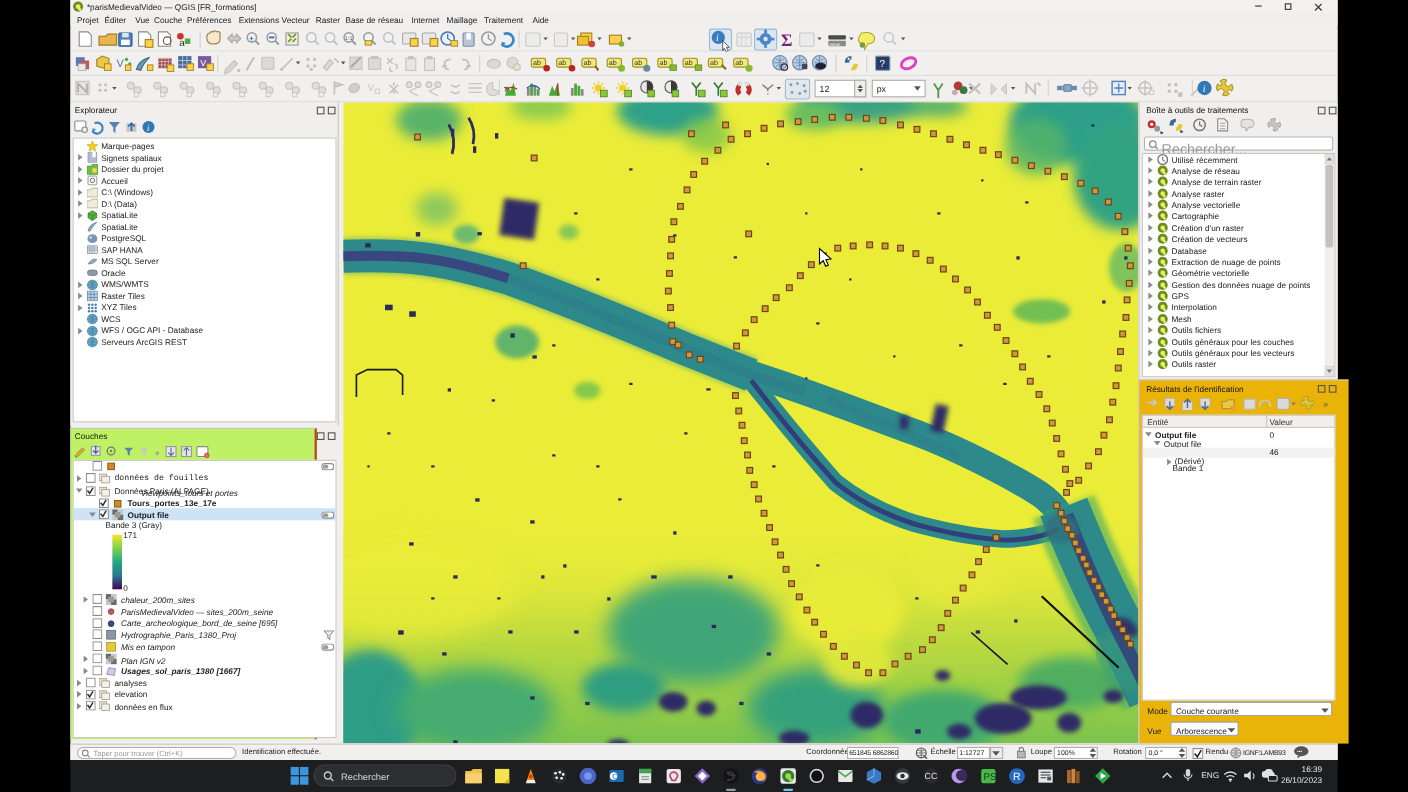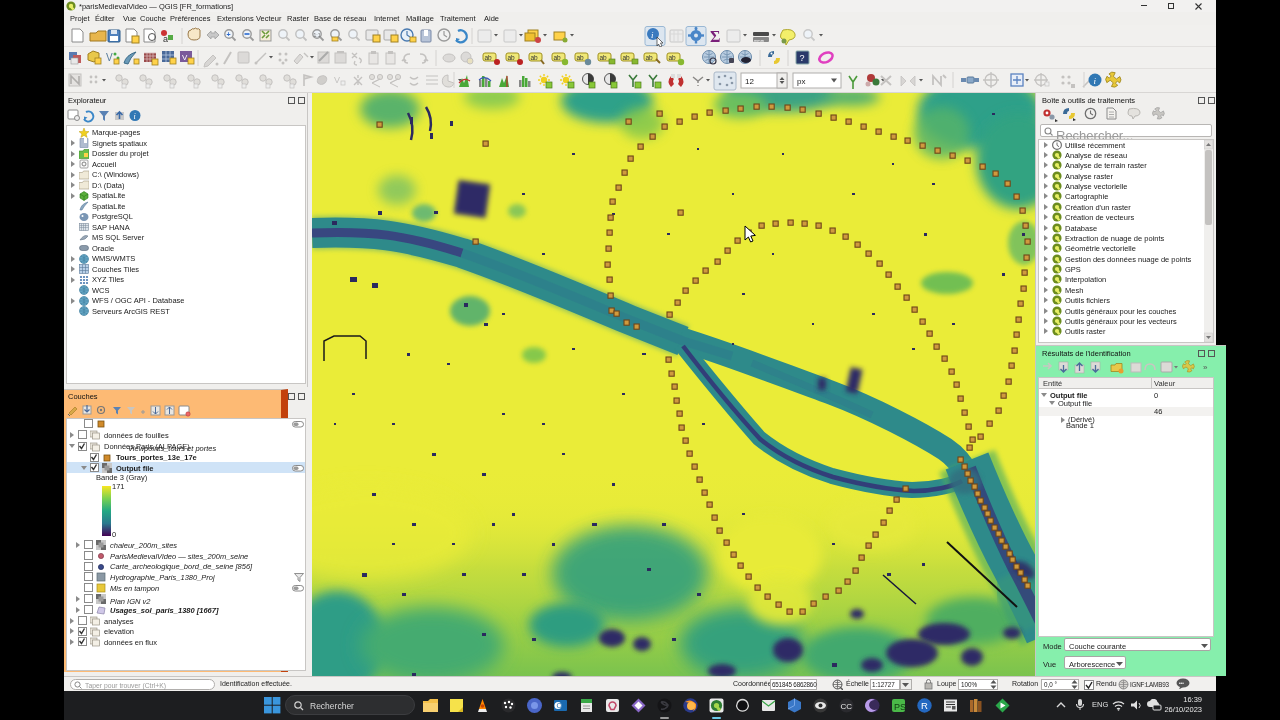--- a/index.html
+++ b/index.html
@@ -535,21 +535,21 @@
         <path d="M0.5,5 h9 M5,0.5 v9 M1.7,2.3 q3.3,2.4 6.6,0 M1.7,7.7 q3.3,-2.4 6.6,0" stroke="#3a7a9a" stroke-width="0.6" fill="none"></path>
       </svg>
 <div class="abs t" style="left:28px;top:161.0px">WMS/WMTS</div>
 <svg class="abs" style="left:6px;top:172.0px" width="6" height="8">
         <path d="M1,1 l4,3 l-4,3 z" fill="#8a8a8a"></path>
       </svg>
 <svg class="abs" style="left:15px;top:171.0px" width="10" height="10" viewBox="0 0 10 10">
         <rect x="0.5" y="0.5" width="9" height="9" fill="#b8d0e8" stroke="#5a7a9a" stroke-width="0.6"></rect>
         <path d="M0.5,3.5 h9 M0.5,6.5 h9 M3.5,0.5 v9 M6.5,0.5 v9" stroke="#5a7a9a" stroke-width="0.6"></path>
       </svg>
-<div class="abs t" style="left:28px;top:171.5px">Couches Tiles</div>
+<div class="abs t" style="left:28px;top:171.5px">Raster Tiles</div>
 <svg class="abs" style="left:6px;top:182.5px" width="6" height="8">
         <path d="M1,1 l4,3 l-4,3 z" fill="#8a8a8a"></path>
       </svg>
 <svg class="abs" style="left:15px;top:181.5px" width="10" height="10" viewBox="0 0 10 10">
         <g fill="#4a7ab0">
           <circle cx="2" cy="2" r="1.1"></circle>
           <circle cx="5" cy="2" r="1.1"></circle>
           <circle cx="8" cy="2" r="1.1"></circle>
           <circle cx="2" cy="5" r="1.1"></circle>
           <circle cx="5" cy="5" r="1.1"></circle>
@@ -573,21 +573,21 @@
         <path d="M0.5,5 h9 M5,0.5 v9 M1.7,2.3 q3.3,2.4 6.6,0 M1.7,7.7 q3.3,-2.4 6.6,0" stroke="#3a7a9a" stroke-width="0.6" fill="none"></path>
       </svg>
 <div class="abs t" style="left:28px;top:203.0px">WFS / OGC API - Database</div>
 <svg class="abs" style="left:15px;top:213.0px" width="10" height="10" viewBox="0 0 10 10">
         <circle cx="5" cy="5" r="4.5" fill="#6aaac8" stroke="#3a7a9a" stroke-width="0.6"></circle>
         <path d="M0.5,5 h9 M5,0.5 v9 M1.7,2.3 q3.3,2.4 6.6,0 M1.7,7.7 q3.3,-2.4 6.6,0" stroke="#3a7a9a" stroke-width="0.6" fill="none"></path>
       </svg>
 <div class="abs t" style="left:28px;top:213.5px">Serveurs ArcGIS REST</div>
 </div>
 
-<div class="abs" style="left:0;top:389px;width:224px;height:283px;background:#fdba74;border-right:7px solid #c2410c;border-top:1px solid #c8c6c4">
+<div class="abs" style="left:0;top:389px;width:224px;height:283px;background:#bef264;border-right:2px solid #c2410c;border-top:1px solid #c8c6c4">
  <div class="abs panel-title" style="left:4px;top:2px">Couches</div>
  <div class="abs" style="left:224px;top:3px;width:7px;height:7px;border:1px solid #555"></div>
  <div class="abs" style="left:234px;top:3px;width:7px;height:7px;border:1px solid #555"></div>
  <svg class="abs" style="left:3px;top:13px" width="140" height="15">
   <path d="M2,10 l6,-6 l2,2 l-6,6 z" fill="#d8a848" stroke="#a07820" stroke-width="0.6"></path>
         <path d="M1,11 l2,2" stroke="#666"></path>
   <rect x="16" y="3" width="8" height="8" fill="#e8e6e2" stroke="#999"></rect>
         <path d="M20,2 v7 m-2.5,-2.5 l2.5,2.5 l2.5,-2.5" stroke="#4a6a9a" stroke-width="1.2" fill="none"></path>
   <circle cx="34" cy="7" r="3.5" fill="none" stroke="#777" stroke-width="1.2"></circle>
         <circle cx="34" cy="7" r="1.2" fill="#777"></circle>
@@ -617,21 +617,21 @@
 <svg class="abs" style="left:5px;top:40.5px" width="6" height="8">
         <path d="M1,1 l4,3 l-4,3 z" fill="#8a8a8a"></path>
       </svg>
 <svg class="abs" style="left:14px;top:40px" width="9" height="9">
         <rect x="0.5" y="0.5" width="8" height="8" fill="#fff" stroke="#8a8a8a"></rect>
       </svg>
 <svg class="abs" style="left:26px;top:40px" width="11" height="10" viewBox="0 0 11 10">
         <rect x="0" y="1" width="7" height="6" fill="#e8e4da" stroke="#9a9588" stroke-width="0.7"></rect>
         <rect x="2.5" y="3" width="7" height="6" fill="#f4f0e6" stroke="#9a9588" stroke-width="0.7"></rect>
       </svg>
-<div class="row" style="left:40px;top:40.5px;">données de fouilles</div>
+<div class="row" style="left:40px;top:40.5px;font-family:Liberation Mono, monospace;">données de fouilles</div>
 <svg class="abs" style="left:4px;top:53.0px" width="8" height="6">
         <path d="M1,1 l3,4 l3,-4 z" fill="#8a8a8a"></path>
       </svg>
 <svg class="abs" style="left:14px;top:51.5px" width="9" height="9">
         <rect x="0.5" y="0.5" width="8" height="8" fill="#fff" stroke="#8a8a8a"></rect>
         <path d="M1.5,4 l2,2.5 l3,-5" stroke="#333" stroke-width="1.4" fill="none"></path>
       </svg>
 <svg class="abs" style="left:26px;top:51.5px" width="11" height="10" viewBox="0 0 11 10">
         <rect x="0" y="1" width="7" height="6" fill="#e8e4da" stroke="#9a9588" stroke-width="0.7"></rect>
         <rect x="2.5" y="3" width="7" height="6" fill="#f4f0e6" stroke="#9a9588" stroke-width="0.7"></rect>
@@ -685,21 +685,21 @@
 <svg class="abs" style="left:32px;top:161px" width="11" height="10" viewBox="0 0 11 10">
         <circle cx="5" cy="5" r="2.6" fill="#c05a6a" stroke="#803a4a" stroke-width="0.7"></circle>
       </svg>
 <div class="row it" style="left:46px;top:161.5px;">ParisMedievalVideo — sites_200m_seine</div>
 <svg class="abs" style="left:20px;top:171.5px" width="9" height="9">
         <rect x="0.5" y="0.5" width="8" height="8" fill="#fff" stroke="#8a8a8a"></rect>
       </svg>
 <svg class="abs" style="left:32px;top:171.5px" width="11" height="10" viewBox="0 0 11 10">
         <circle cx="5" cy="5" r="2.6" fill="#3a4a8a" stroke="#202a5a" stroke-width="0.7"></circle>
       </svg>
-<div class="row it" style="left:46px;top:172.0px;">Carte_archeologique_bord_de_seine [856]</div>
+<div class="row it" style="left:46px;top:172.0px;">Carte_archeologique_bord_de_seine [695]</div>
 <svg class="abs" style="left:20px;top:182px" width="9" height="9">
         <rect x="0.5" y="0.5" width="8" height="8" fill="#fff" stroke="#8a8a8a"></rect>
       </svg>
 <svg class="abs" style="left:32px;top:182px" width="11" height="10" viewBox="0 0 11 10">
         <rect x="1" y="1" width="8" height="8" fill="#8a98a4" stroke="#5a6a74" stroke-width="0.7"></rect>
       </svg>
 <div class="row it" style="left:46px;top:182.5px;">Hydrographie_Paris_1380_Proj</div>
 <svg class="abs" style="left:230px;top:183px" width="10" height="9">
         <path d="M0.5,0.5 h9 l-3.5,4 v4 l-2,-1.5 v-2.5 z" fill="#e8e8e8" stroke="#777" stroke-width="0.8"></path>
       </svg>
@@ -1311,21 +1311,21 @@
         <path d="M1,1 l4,3 l-4,3 z" fill="#8a8a8a"></path>
       </svg>
 <svg class="abs" style="left:16px;top:233.34px" width="10" height="10">
         <circle cx="5" cy="5" r="4.6" fill="#6c8c1e"></circle>
         <circle cx="5" cy="5" r="2.1" fill="#e7ef66"></circle>
         <rect x="5.6" y="5.6" width="3.2" height="2.2" rx="1" fill="#e7ef66" transform="rotate(40 6 6)"></rect>
       </svg>
 <div class="abs t" style="left:29px;top:234.34px">Outils raster</div>
 </div>
 
-<div class="abs" style="left:971px;top:345px;width:191px;height:331px;background:#86efac;border-left:1px solid #c8c6c4;border-top:1px solid #c8c6c4">
+<div class="abs" style="left:971px;top:345px;width:191px;height:331px;background:#eab308;border-left:1px solid #c8c6c4;border-top:1px solid #c8c6c4">
  <div class="abs panel-title" style="left:6px;top:3px">Résultats de l'identification</div>
  <div class="abs" style="left:162px;top:4px;width:7px;height:7px;border:1px solid #555"></div>
  <div class="abs" style="left:172px;top:4px;width:7px;height:7px;border:1px solid #555"></div>
  <svg class="abs" style="left:5px;top:14px" width="172" height="16">
   <path d="M2,6 l8,0 m-3,-3 l3,3 l-3,3" stroke="#c8c6c2" stroke-width="1.6" fill="none"></path>
   <g transform="translate(18,2)">
           <rect x="0" y="0" width="9" height="8" fill="#dcdad6" stroke="#aaa" stroke-width="0.6"></rect>
           <path d="M4.5,3 v7 m-3,-3 l3,3 l3,-3" stroke="#4a6a9a" stroke-width="1.3" fill="none"></path>
         </g>
   <g transform="translate(34,2)">

